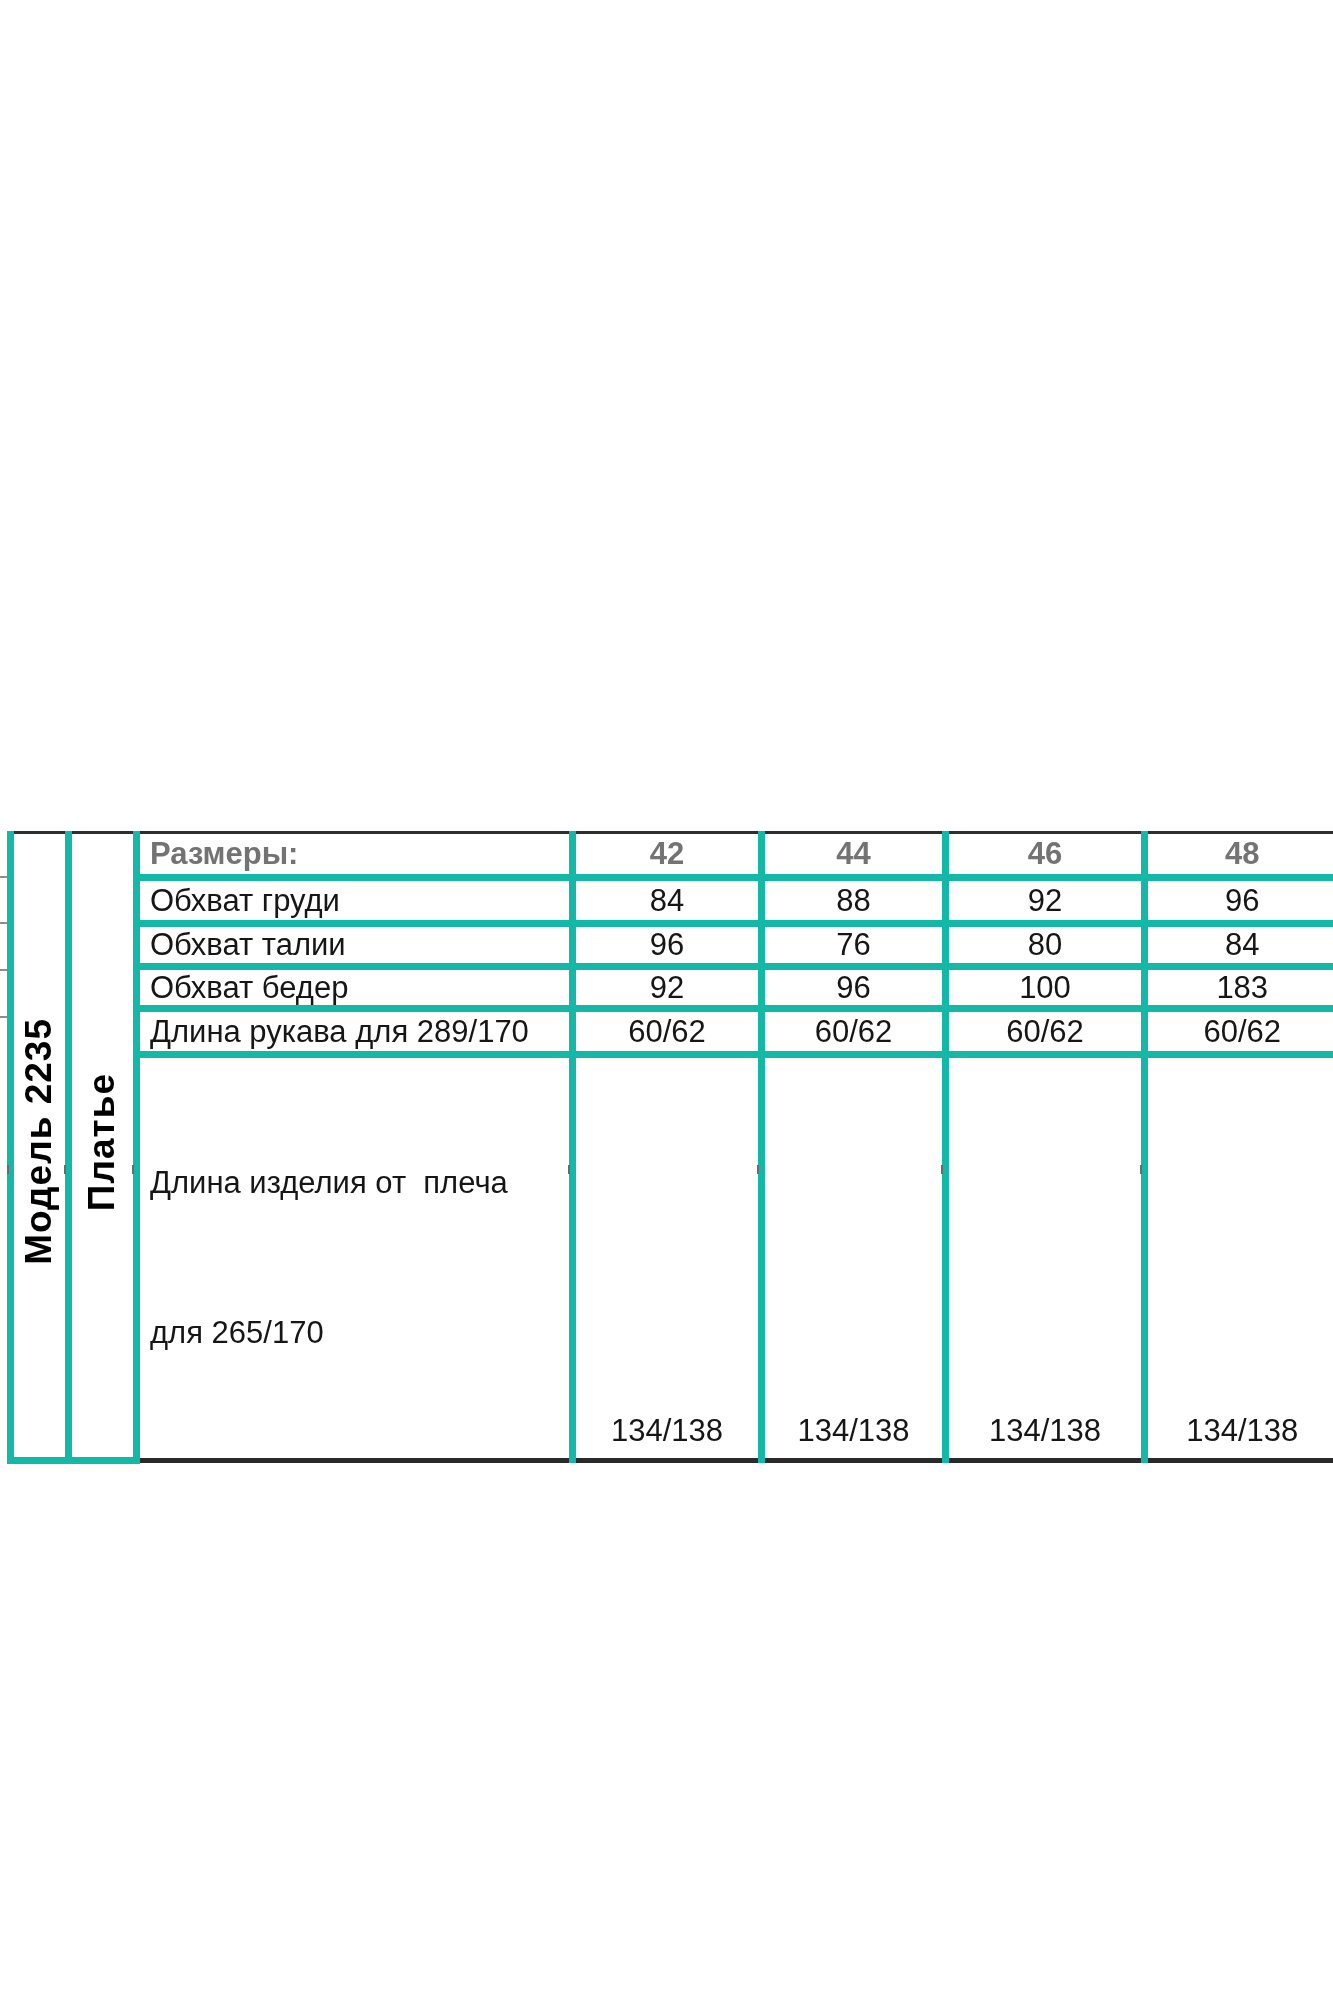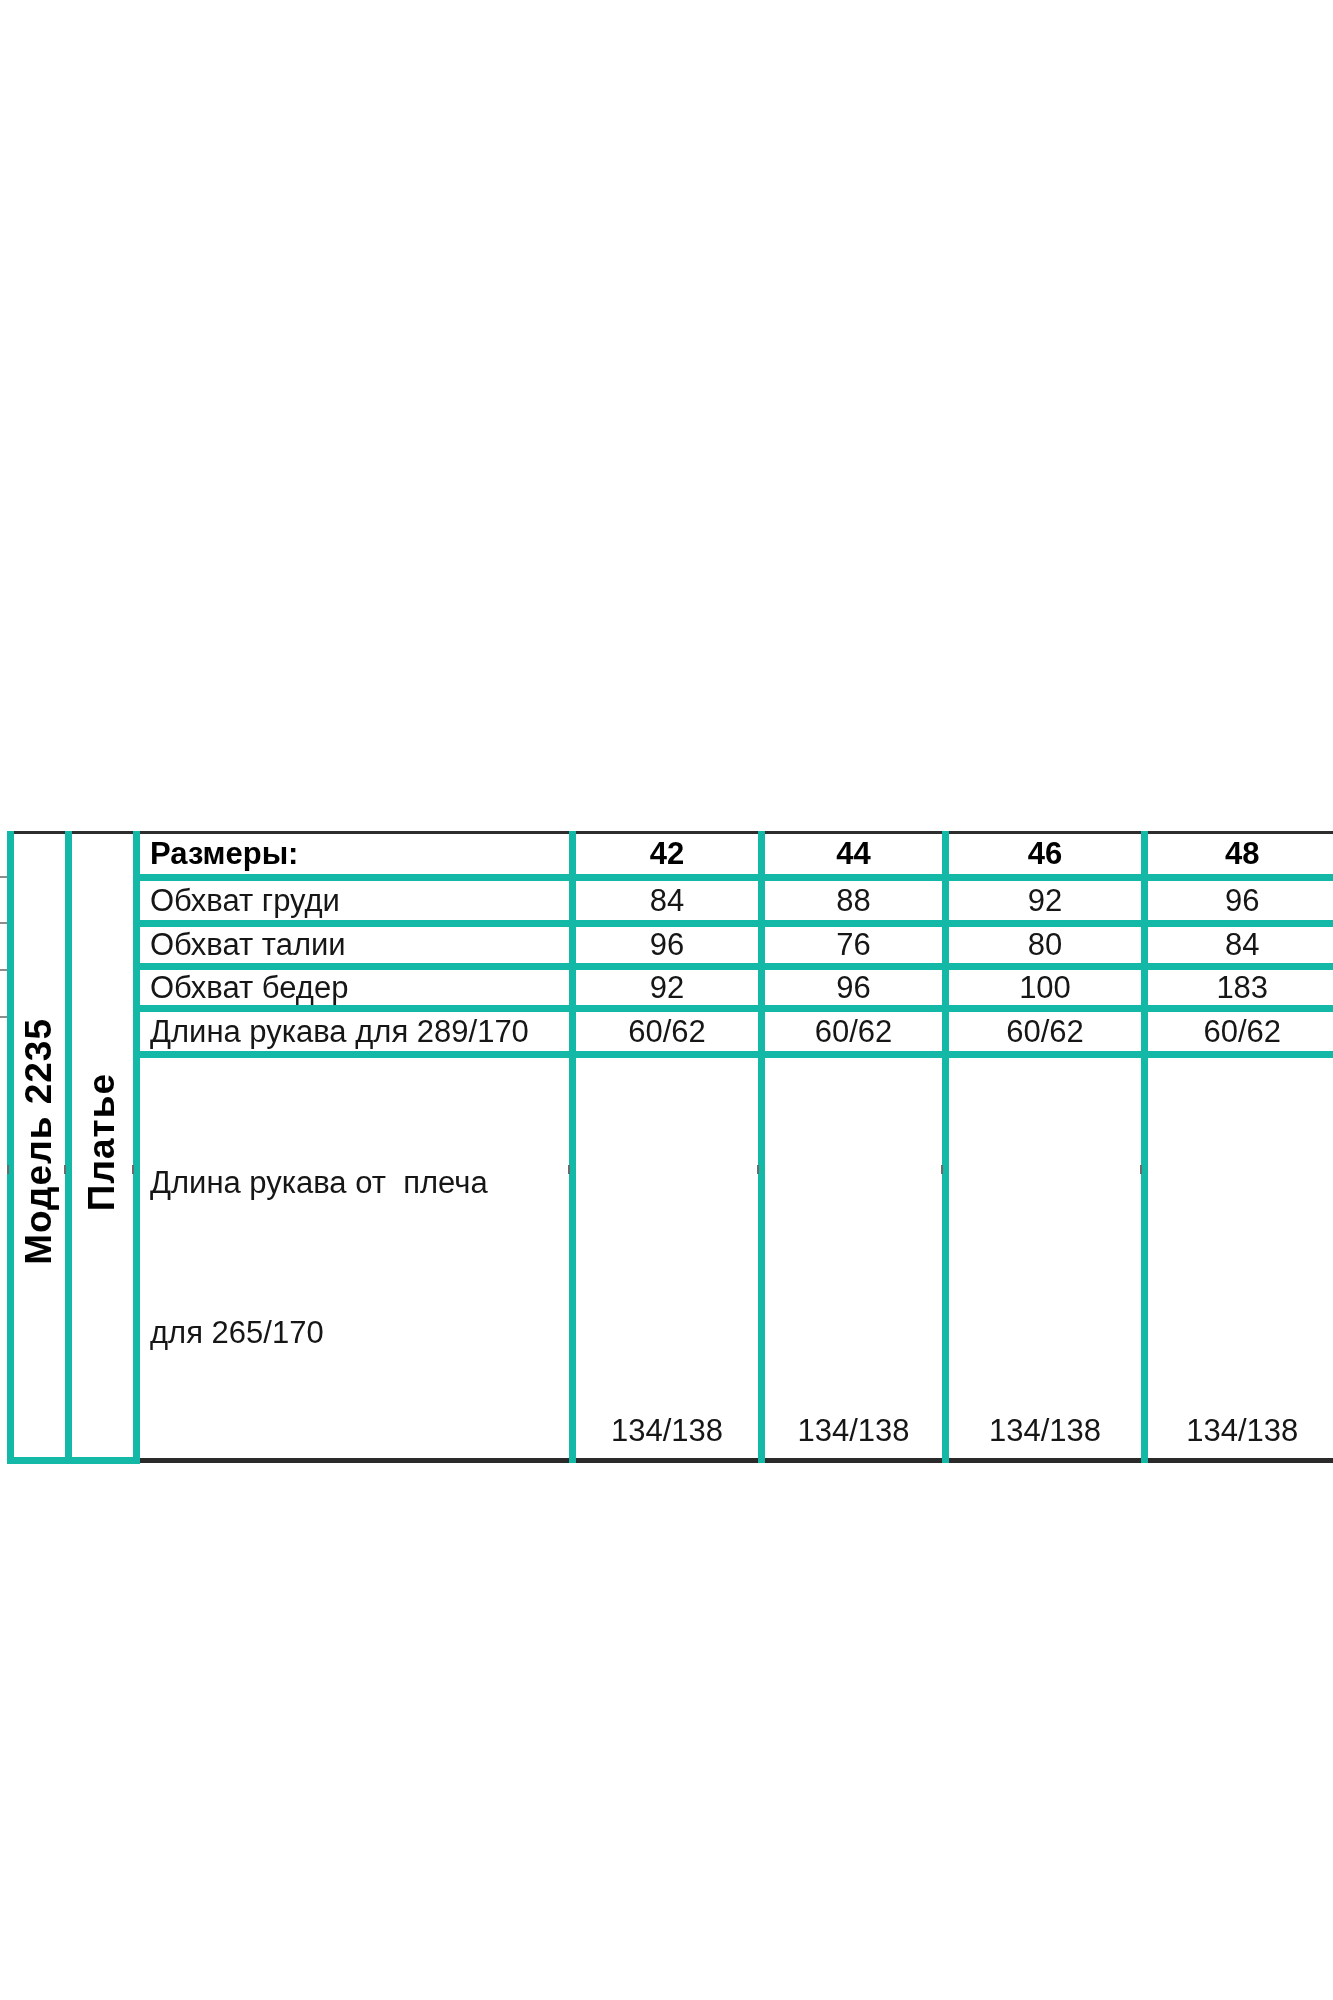--- a/index.html
+++ b/index.html
@@ -26,21 +26,21 @@
   .rot {
     display:inline-block;
     writing-mode:vertical-rl;
     transform:rotate(180deg);
     white-space:nowrap;
     font-weight:bold; font-size:37px; color:#000;
     letter-spacing:1px;
   }
   td.lab { text-align:left; padding-left:10px; vertical-align:middle; white-space:pre-wrap; }
   td.val { text-align:center; vertical-align:middle;border-radius:11px; }
-  .hdr { font-weight:bold; color:#000000;margin-left:18px; }
+  .hdr { font-weight:bold; color:#737373;margin-left:18px; }
   td.lab-multi { line-height:50px; vertical-align:middle; }
   .lab-line { display:block; white-space:pre-wrap; }
   td.val-bottom { vertical-align:bottom; padding-bottom:10px; }
 
   .stub { position:absolute; width:2px; height:9px; top:1165px; background:#6b6b6b; }
   .tick { position:absolute; width:7px; height:2px; left:0; background:#8d8d8d; }
 
   .r-h0 { height:45px; } .r-h1 { height:46px; } .r-h2 { height:38px; }
   .r-h3 { height:37px; } .r-h4 { height:46px; } .r-h5 { height:100px; }
 </style>
@@ -101,21 +101,21 @@
       <tr class="r-h4">
         <td class="lab">Длина рукава для 289/170</td>
         <td class="val">60/62</td>
         <td class="val">60/62</td>
         <td class="val">60/62</td>
         <td class="val last-col">60/62</td>
       </tr>
 
       <tr class="row-last r-h5">
         <td class="lab lab-multi">
-          <span class="lab-line">Длина рукава от  плеча</span>
+          <span class="lab-line">Длина изделия от  плеча</span>
           <span class="lab-line">для 265/170</span>
         </td>
         <td class="val val-bottom">134/138</td>
         <td class="val val-bottom">134/138</td>
         <td class="val val-bottom">134/138</td>
         <td class="val val-bottom last-col">134/138</td>
       </tr>
     </tbody>
   </table>
 

